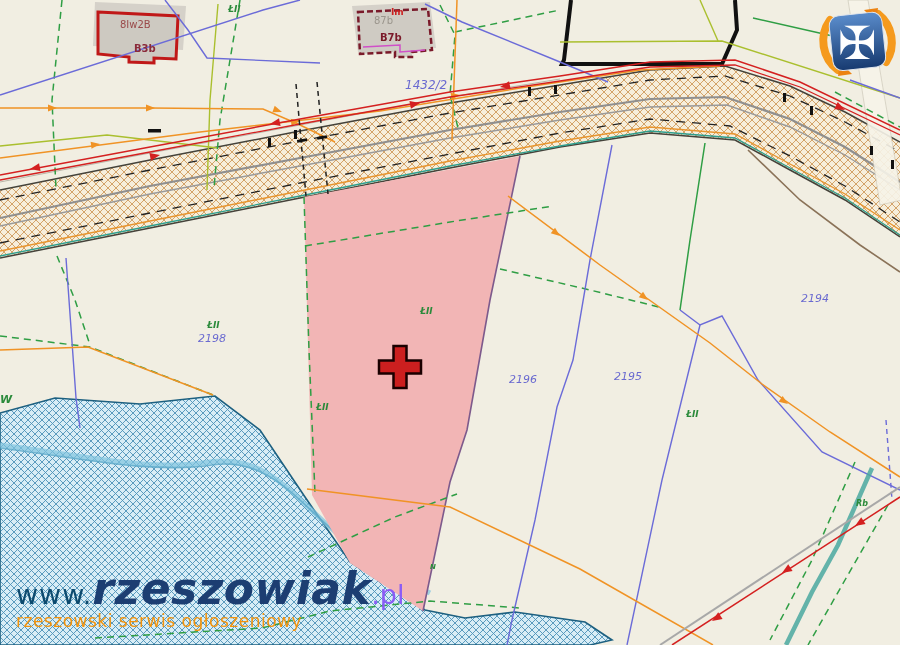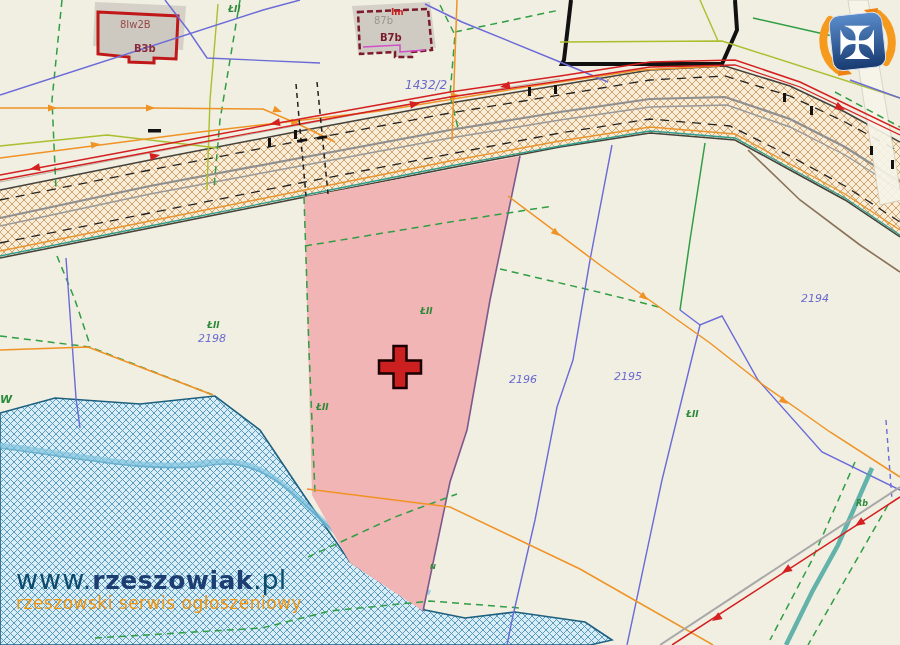--- a/index.html
+++ b/index.html
@@ -1,22 +1,22 @@
 <!DOCTYPE html>
 <html><head>
 <meta charset="utf-8">
 <style>
   html,body{margin:0;padding:0;background:#ddd;font-family:"DejaVu Sans",sans-serif;}
   #stage{position:relative;width:900px;height:645px;overflow:hidden;background:#f1eee2;}
   #mapsvg{position:absolute;left:0;top:0;}
   #watermark{position:absolute;left:16px;top:566px;line-height:1.05;user-select:none;}
   #wm-line1{white-space:nowrap;}
   .wm-www{font-size:27px;color:#0c4a6e;letter-spacing:1px;}
-  .wm-main{font-size:25px;font-weight:bold;color:#1c3e72;letter-spacing:0.5px;}
-  .wm-pl{font-size:27px;color:#0c4a6e;}
+  .wm-main{font-size:44px;font-weight:bold;color:#1c3e72;letter-spacing:0.5px;font-style:italic;}
+  .wm-pl{font-size:27px;color:#8b5cf6;}
   #wm-line2{font-size:17px;color:#f2930c;margin-top:1px;letter-spacing:0.5px;}
   #logo{position:absolute;right:0px;top:0px;}
   text{font-family:"DejaVu Sans",sans-serif;}
   .plabel{font-style:italic;font-size:11px;}
   .plabel-big{font-style:italic;font-size:12px;}
   .luse{font-style:italic;font-weight:bold;font-size:9px;}
   .bl{font-size:10px;}
 </style>
 </head>
 <body>

